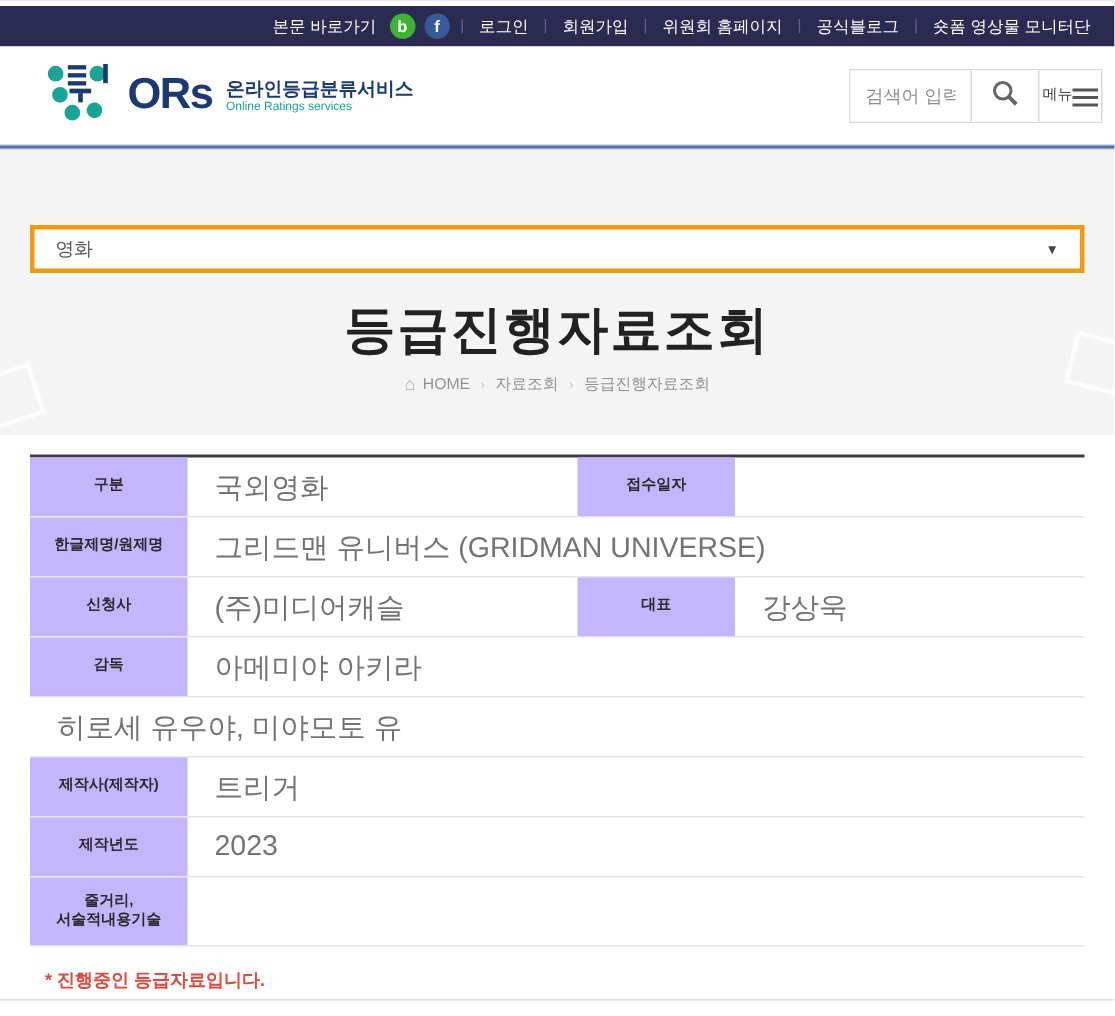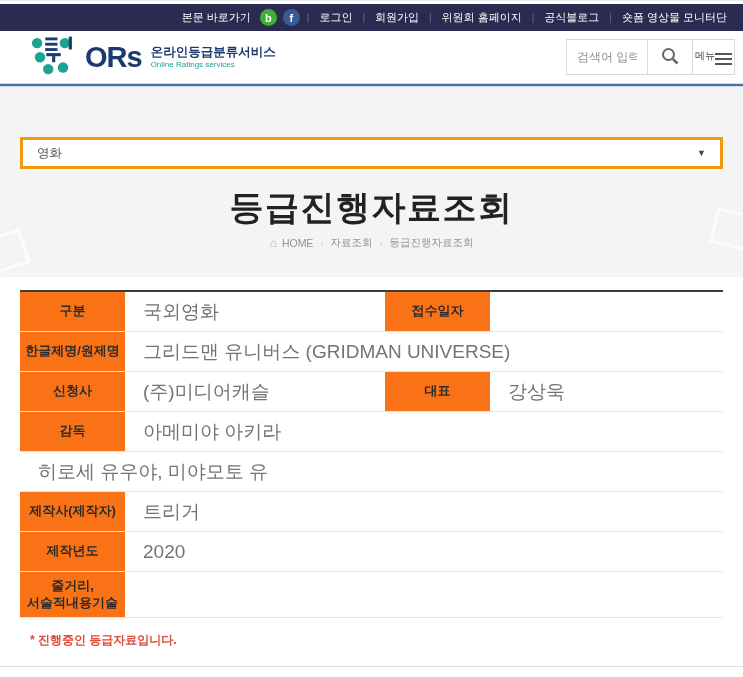--- a/index.html
+++ b/index.html
@@ -11,21 +11,21 @@
   .topbar { height:27px; background:#2B2A50; display:flex; align-items:center;
     justify-content:flex-end; padding-right:10px; color:#fff; font-size:11px; }
   .topbar .item { margin:0 6px; cursor:pointer; white-space:nowrap; }
   .topbar .sep { color:rgba(255,255,255,0.28); margin:0 4px; font-size:10px; }
   .sns { width:17px; height:17px; border-radius:50%; display:inline-flex; align-items:center;
     justify-content:center; font-size:11px; font-weight:700; color:#fff; margin:0 3px; cursor:pointer; }
   .sns.blog { background:#3EB134; }
   .sns.fb   { background:#3A5A97; }
 
   
-  .header { height:52px; background:#fff; display:flex; align-items:center;
+  .header { height:65px; background:#fff; display:flex; align-items:center;
     justify-content:space-between; padding:0 8px 0 28px; }
   .logo { display:flex; align-items:center; gap:7px; cursor:pointer; }
   .logo-ors { font-size:29px; font-weight:800; color:#1D3A70; letter-spacing:-1px; line-height:1; }
   .logo-txt { display:flex; flex-direction:column; line-height:1.15; margin-left:2px; }
   .logo-kr { font-size:12.5px; font-weight:700; color:#1D3A70; }
   .logo-en { font-size:8px; color:#1BA393; }
   .search-group { display:flex; border:1px solid #d9d9d9; height:36px; background:#fff; }
   .search-input { width:80px; border:none; outline:none; padding:0 10px; font-size:12px; color:#555;
     font-family:inherit; }
   .search-input::placeholder { color:#8d8d8d; }
@@ -52,22 +52,22 @@
     margin-top:10px; font-size:10.5px; color:#929292; }
   .breadcrumb .crumb { cursor:pointer; }
   .breadcrumb .bsep { color:#c5c5c5; font-size:9px; }
   .home-glyph { color:#b0b0b0; font-size:12px; line-height:1; margin-right:-2px; }
 
   
   .content { padding:13px 20px 0; }
   .info-table { border-top:2px solid #3C3C3C; }
   .row { display:flex; border-bottom:1px solid #E4E4E4; min-height:40px; }
   .row.tall { min-height:46px; }
-  .cell-label { width:105px; flex:0 0 105px; background:#f97316; display:flex; flex-direction:column;
-    align-items:center; justify-content:center; font-size:13px; font-weight:700;
+  .cell-label { width:105px; flex:0 0 105px; background:#c4b5fd; display:flex; flex-direction:column;
+    align-items:center; justify-content:center; font-size:10px; font-weight:700;
     color:#2b2b2b; line-height:1.25; }
   .cell-value { flex:1 1 auto; display:flex; align-items:center; padding:0 18px; font-size:19px; color:#737373; }
   .cell-value.fixed { flex:0 0 260px; }
 
   .note { color:#DC4B3C; font-size:12px; font-weight:600; margin:14px 0 0 10px; }
   .bottom-line { position:absolute; left:0; right:0; top:666px; border-top:1px solid #ddd; }
 </style>
 </head>
 <body>
 
@@ -190,21 +190,21 @@
       <div class="cell-value">히로세 유우야, 미야모토 유</div>
     </div>
 
     <div class="row">
       <div class="cell-label">제작사(제작자)</div>
       <div class="cell-value">트리거</div>
     </div>
 
     <div class="row">
       <div class="cell-label">제작년도</div>
-      <div class="cell-value">2020</div>
+      <div class="cell-value">2023</div>
     </div>
 
     <div class="row tall">
       <div class="cell-label">
         <span>줄거리,</span>
         <span>서술적내용기술</span>
       </div>
       <div class="cell-value"></div>
     </div>
 

